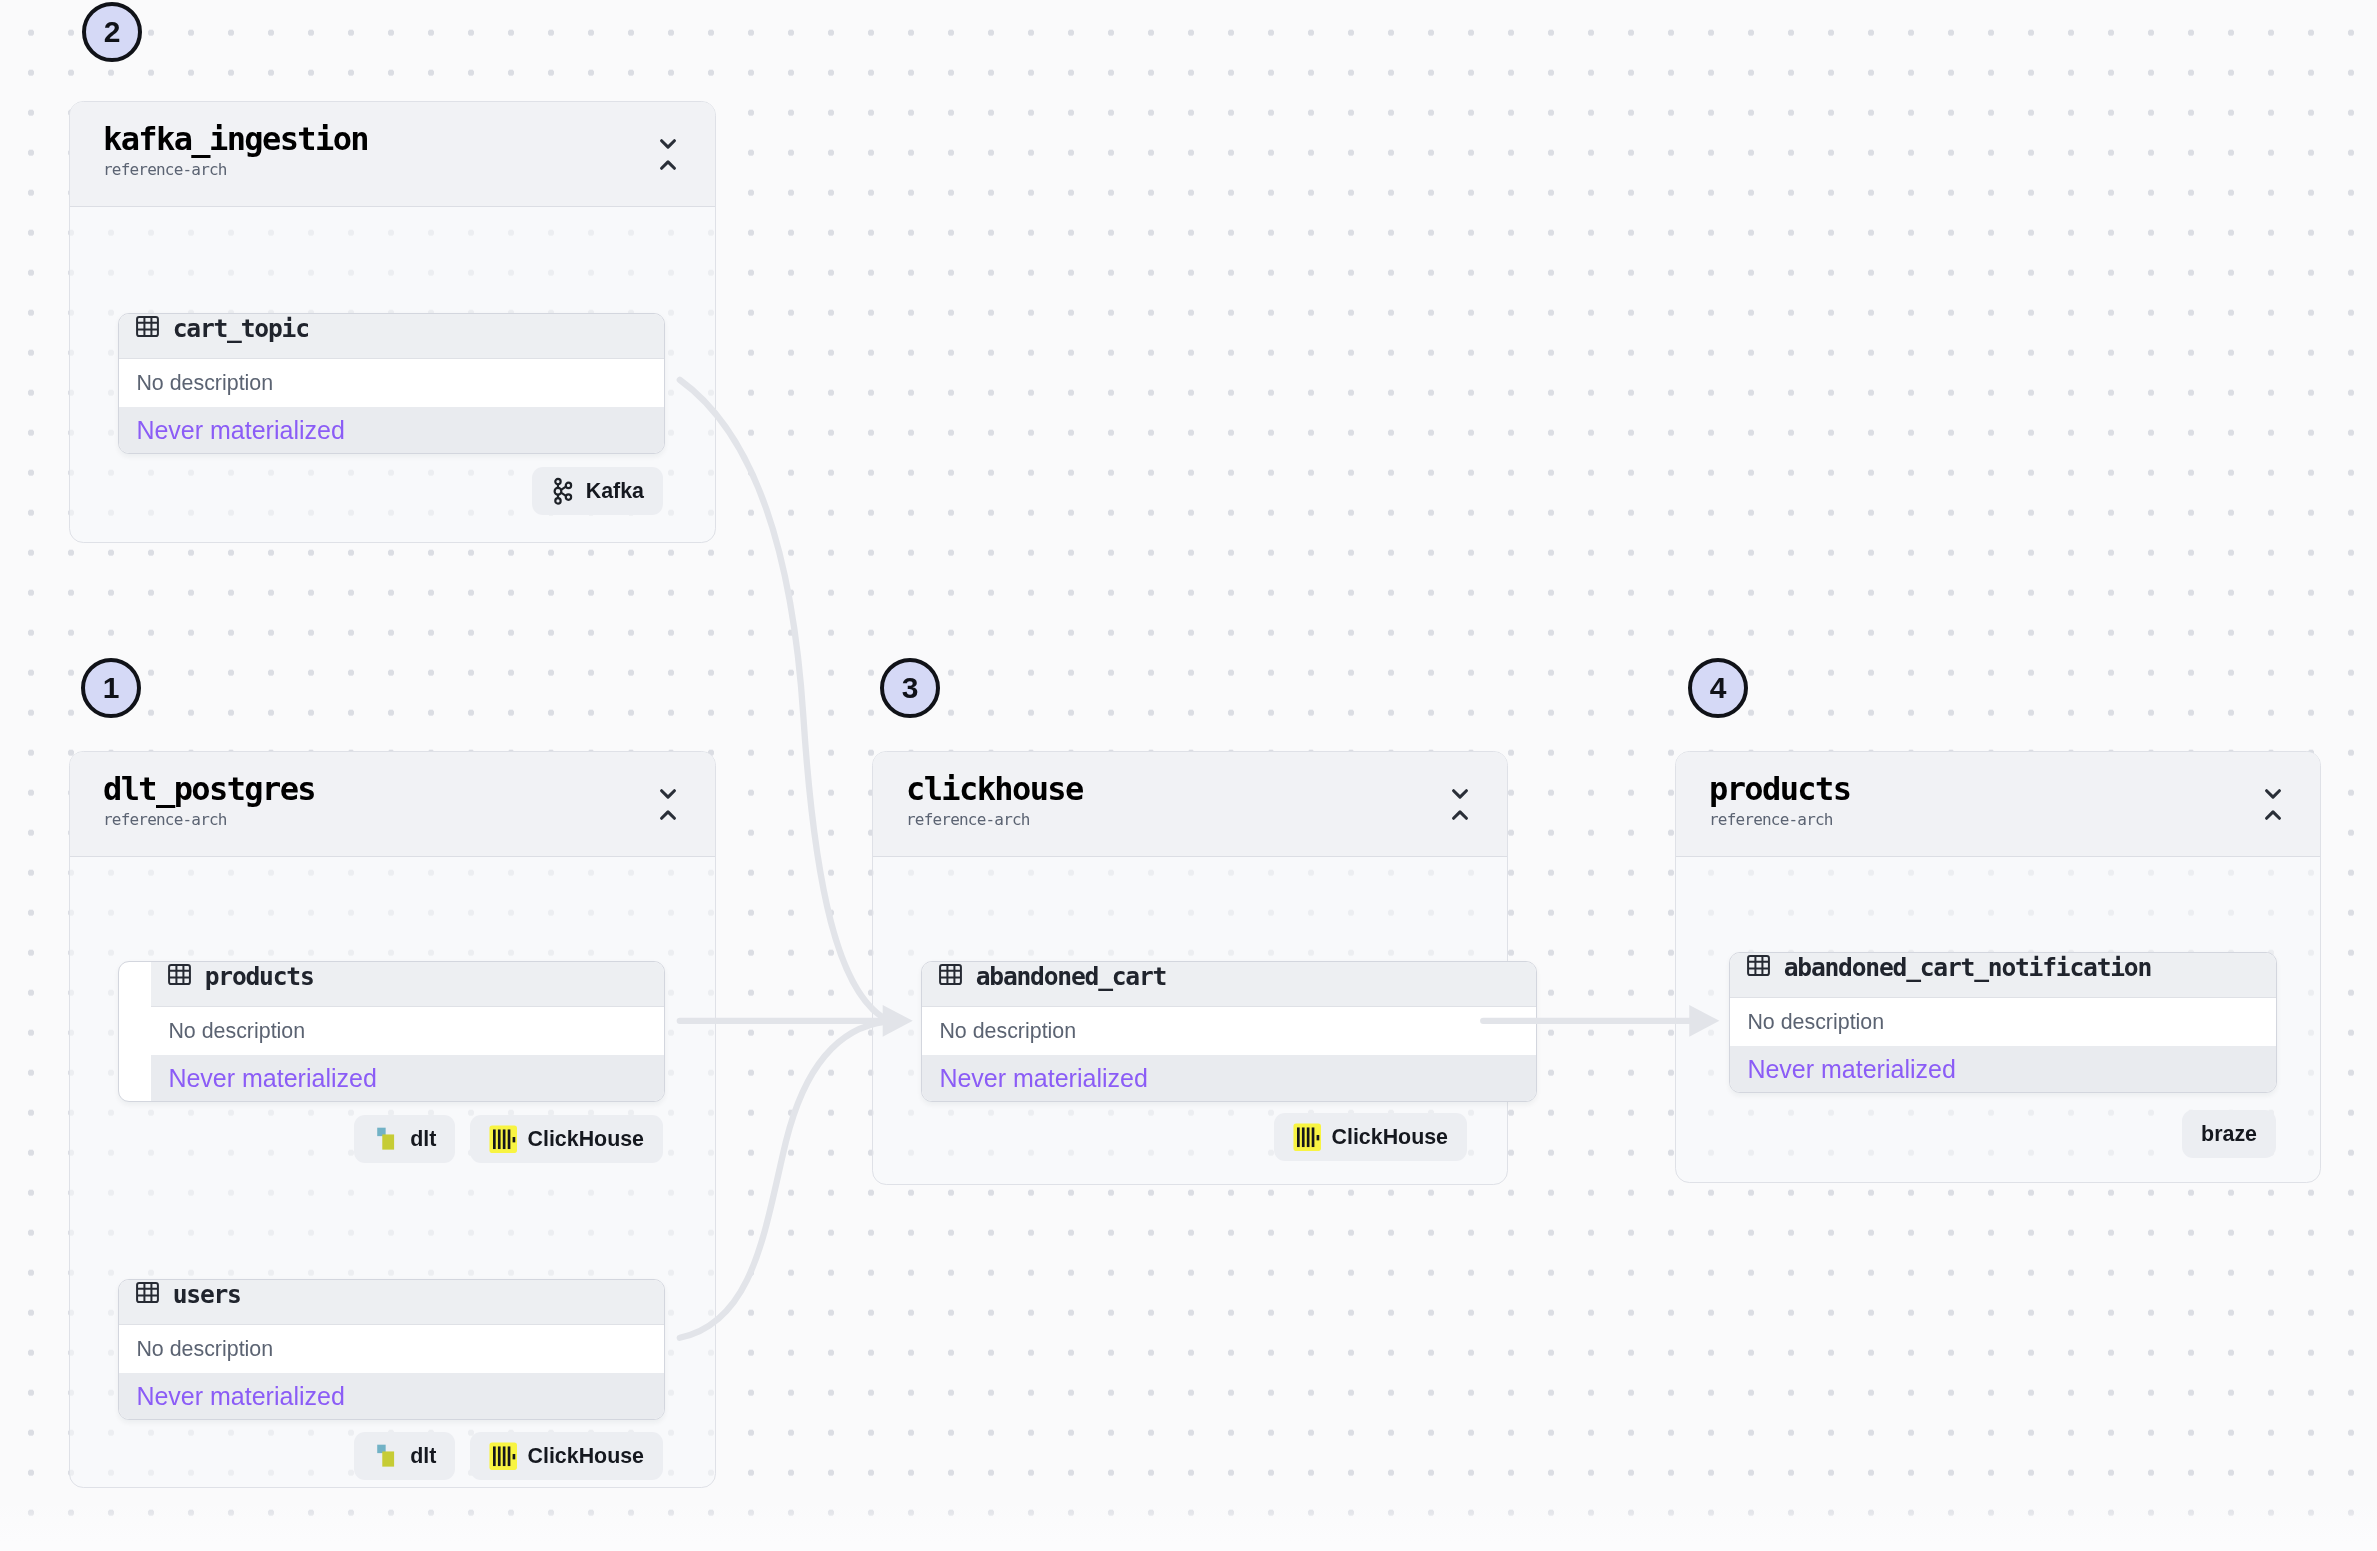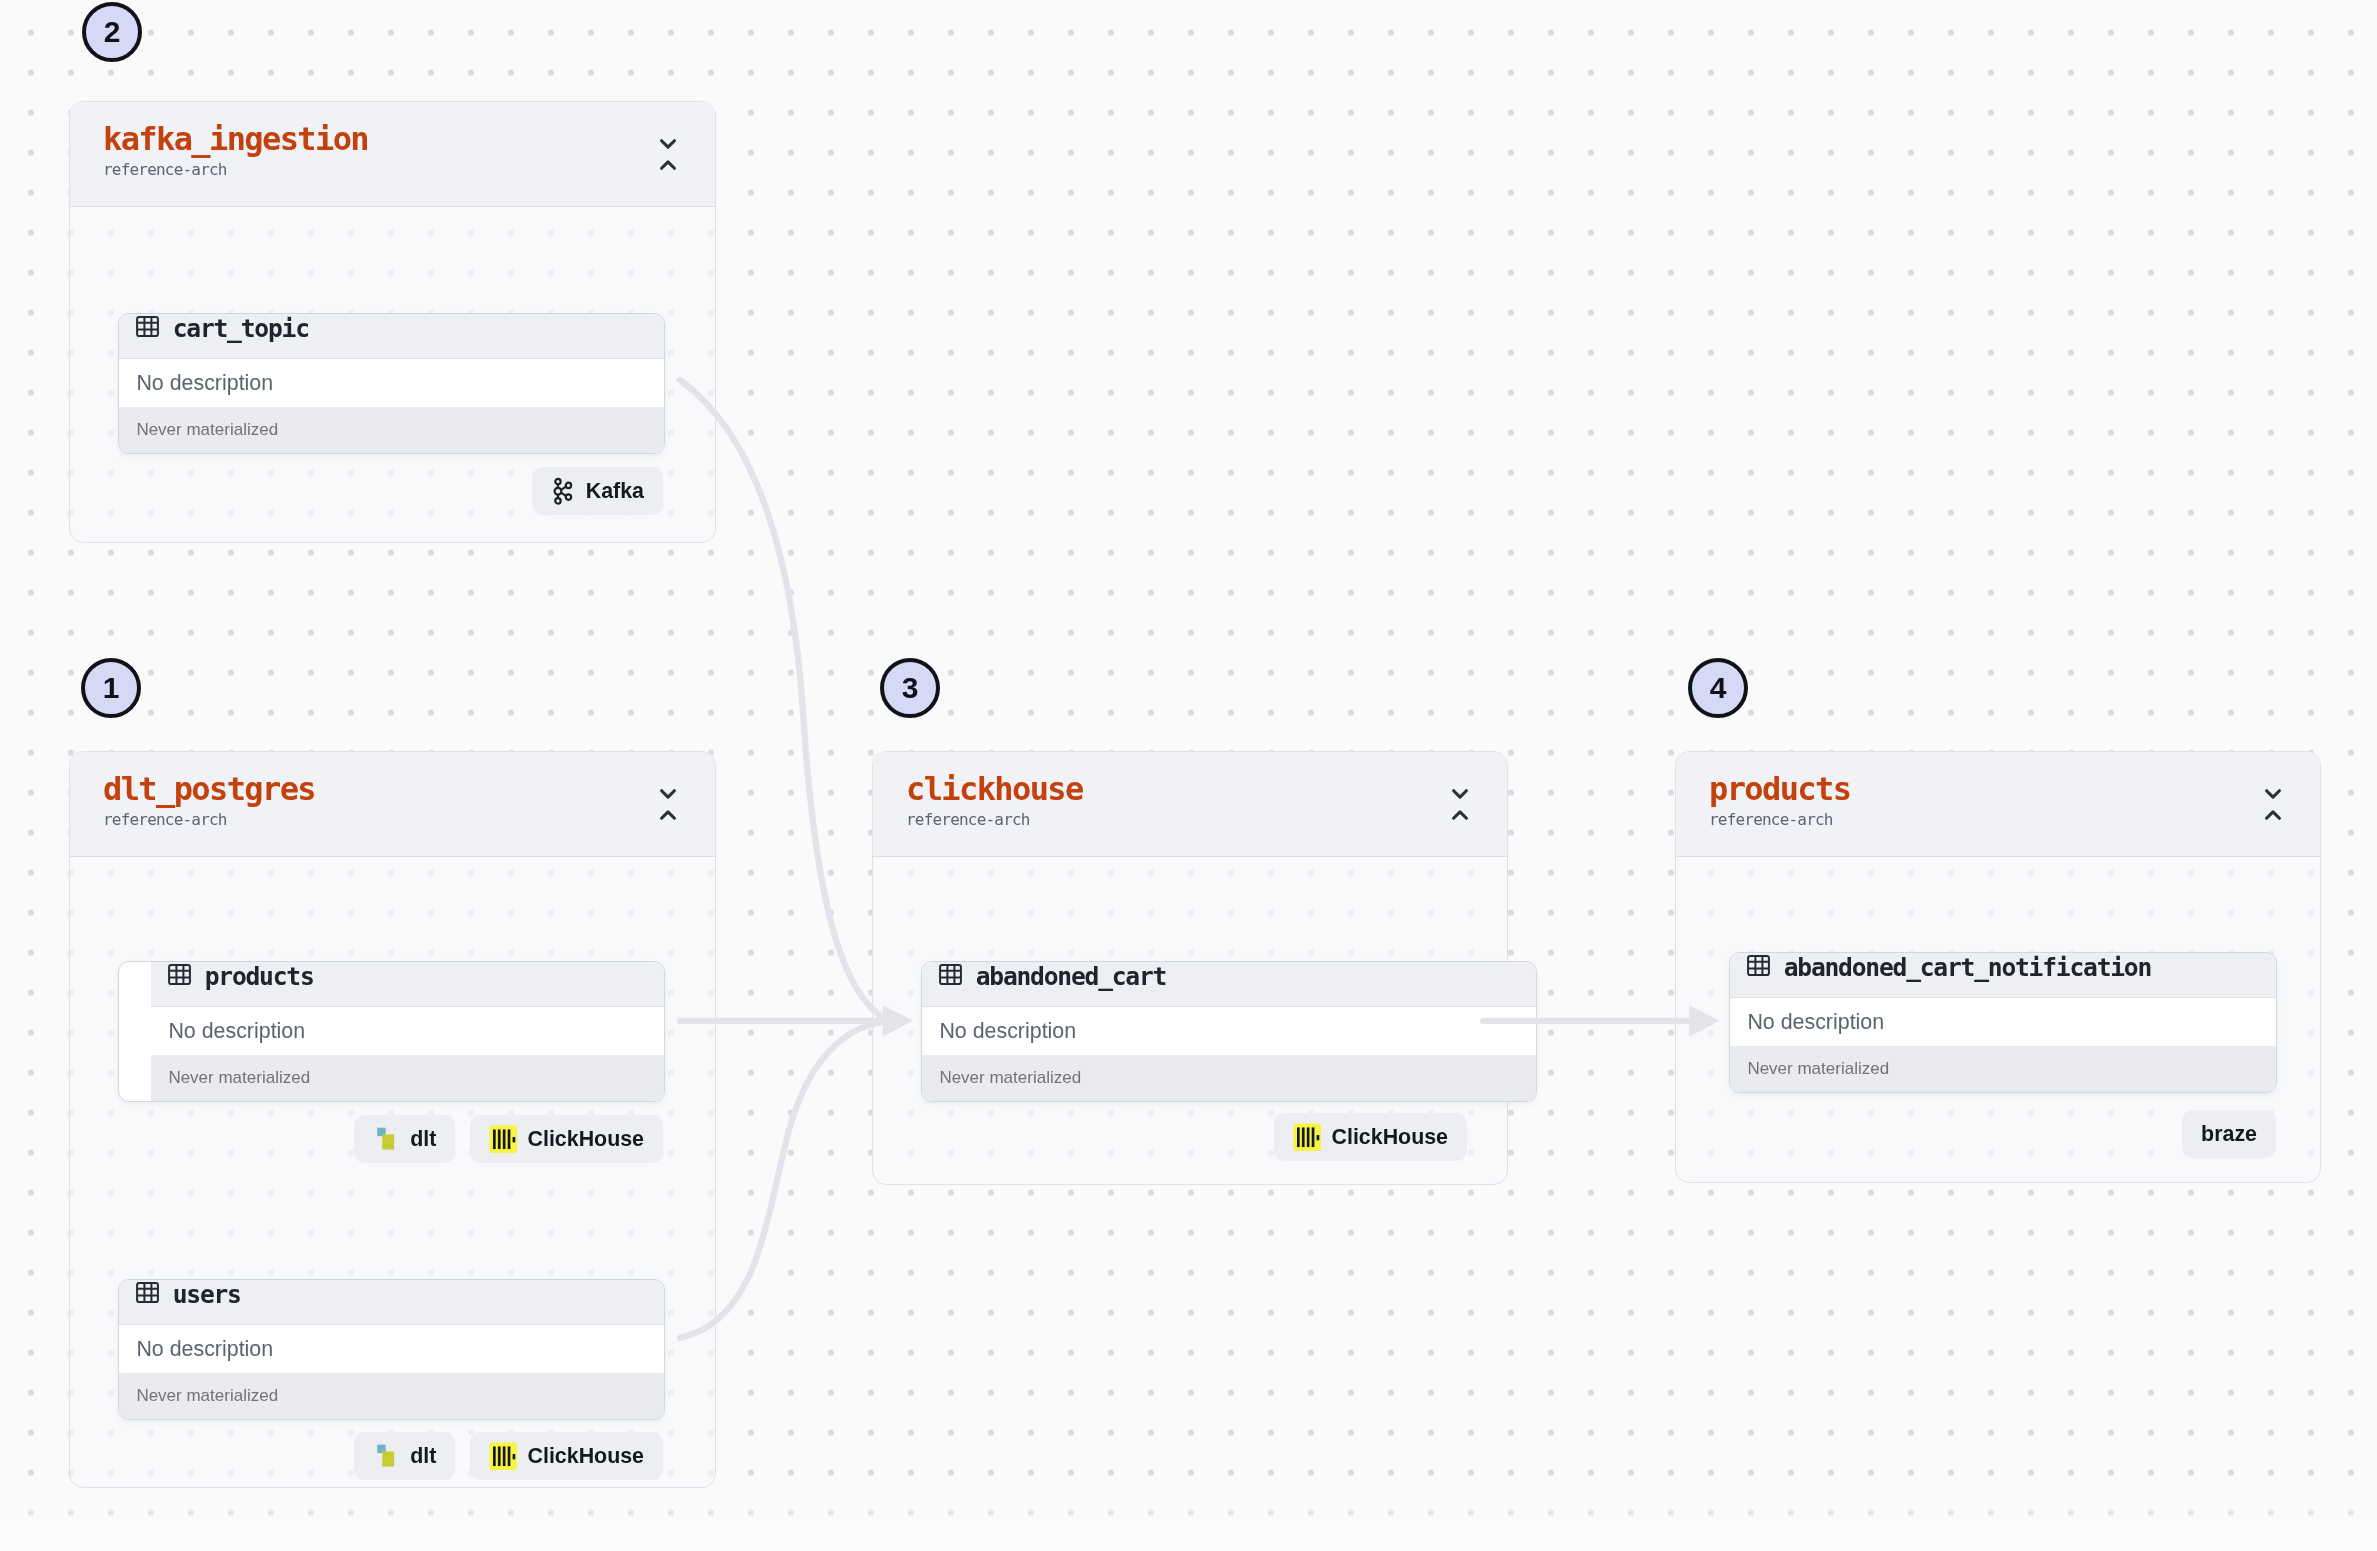--- a/index.html
+++ b/index.html
@@ -28,21 +28,21 @@
     height:105px;
     background:#f1f2f5;
     border-bottom:1.6px solid #dcdee4;
     border-radius:12.7px 12.7px 0 0;
     box-sizing:border-box;
     padding:19px 0 0 33px;
   }
   .group-title{
     font-family:"DejaVu Sans Mono",monospace;
     font-weight:bold;font-size:32px;line-height:36px;
-    letter-spacing:-1.6px;color:#c2410c;white-space:nowrap;
+    letter-spacing:-1.6px;color:#000000;white-space:nowrap;
   }
   .group-subtitle{
     font-family:"DejaVu Sans Mono",monospace;
     font-size:16px;line-height:25px;letter-spacing:-0.8px;color:#5b6372;
   }
   .collapse-btn{
     position:absolute;top:36px;right:35px;width:24px;height:33px;
     cursor:pointer;background:none;border:none;padding:0;
   }
   
@@ -63,21 +63,21 @@
     font-family:"DejaVu Sans Mono",monospace;
     font-weight:bold;font-size:24.6px;letter-spacing:-1.2px;color:#20242d;
     white-space:nowrap;
   }
   .a-desc{
     height:48px;line-height:48px;padding:0 17.4px;
     background:#ffffff;font-size:21.4px;color:#5b6372;
   }
   .a-status{
     height:46px;line-height:46px;padding:0 17.4px;
-    background:#e9ebef;font-size:17px;color:#737373;
+    background:#e9ebef;font-size:25px;color:#8b5cf6;
   }
   
   .tag-row{
     position:absolute;display:flex;gap:14.3px;justify-content:flex-end;z-index:2;
   }
   .tag{
     height:48px;display:flex;align-items:center;gap:10.3px;
     padding:0 19px;background:#eceef2;border-radius:11px;
     font-weight:bold;font-size:21.4px;color:#15181f;white-space:nowrap;
   }

